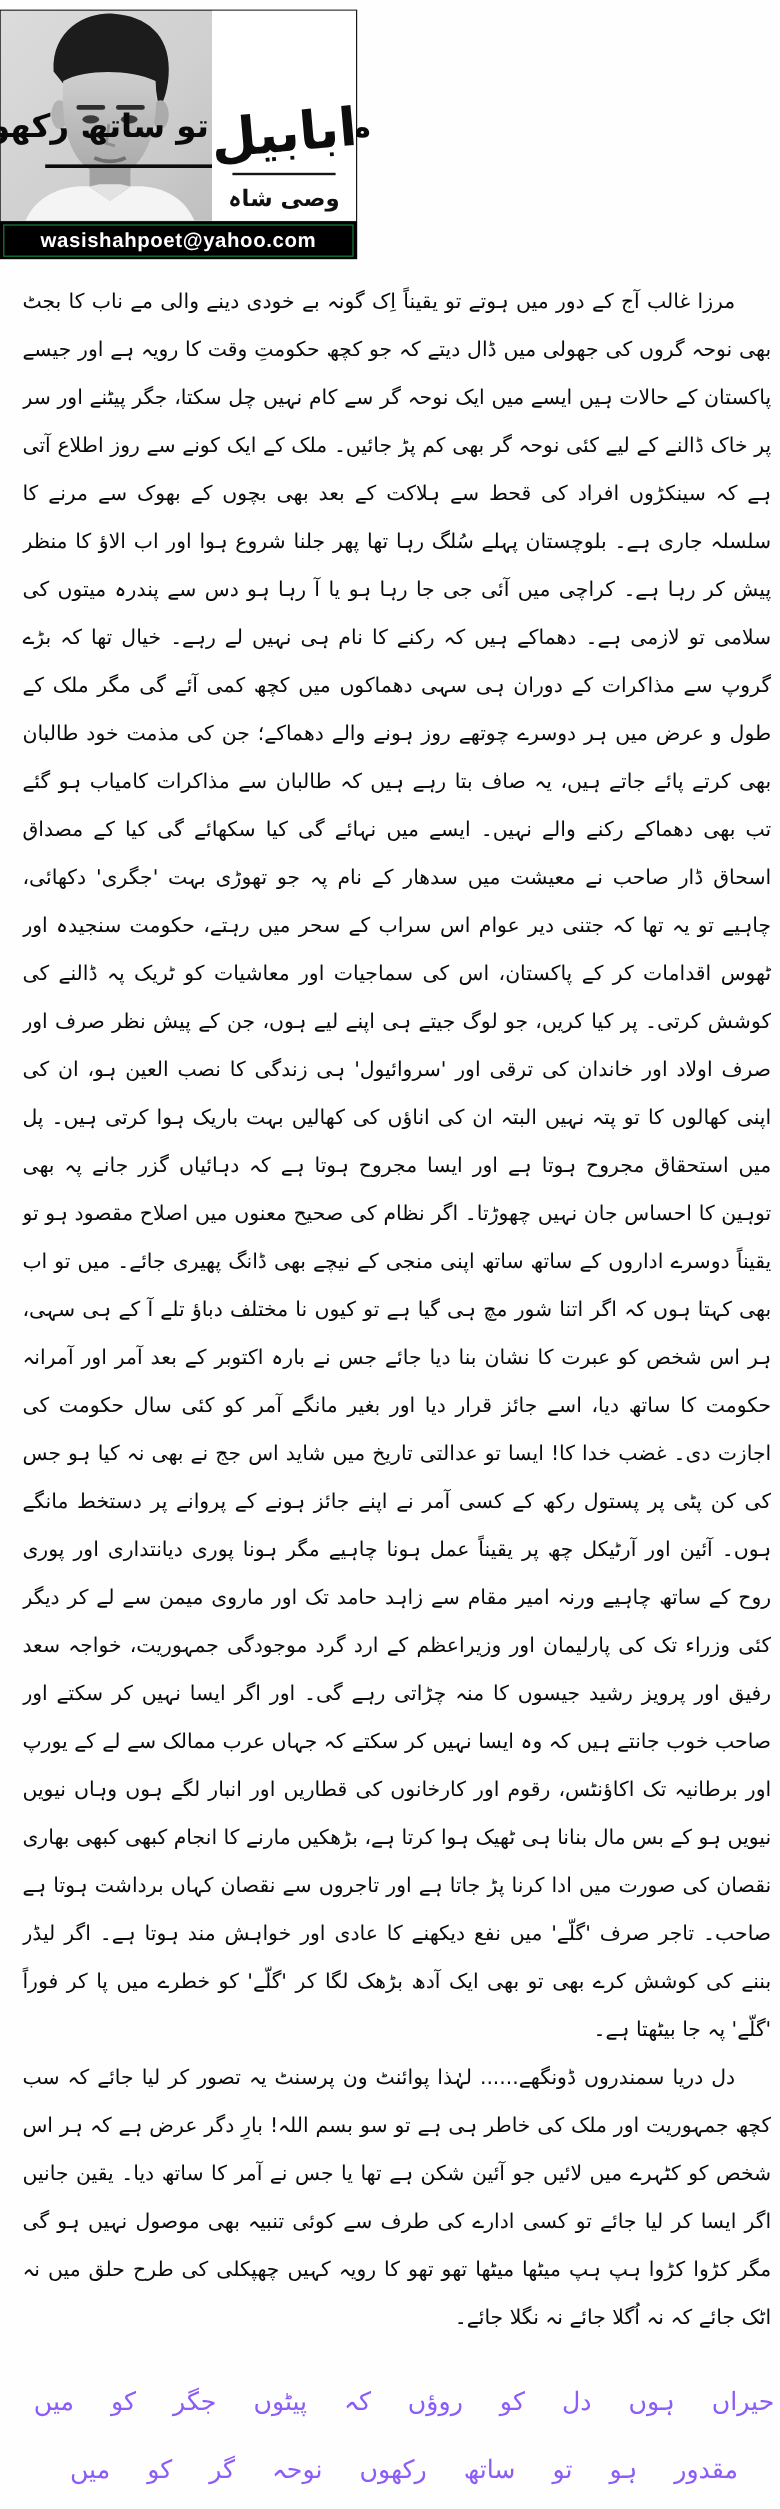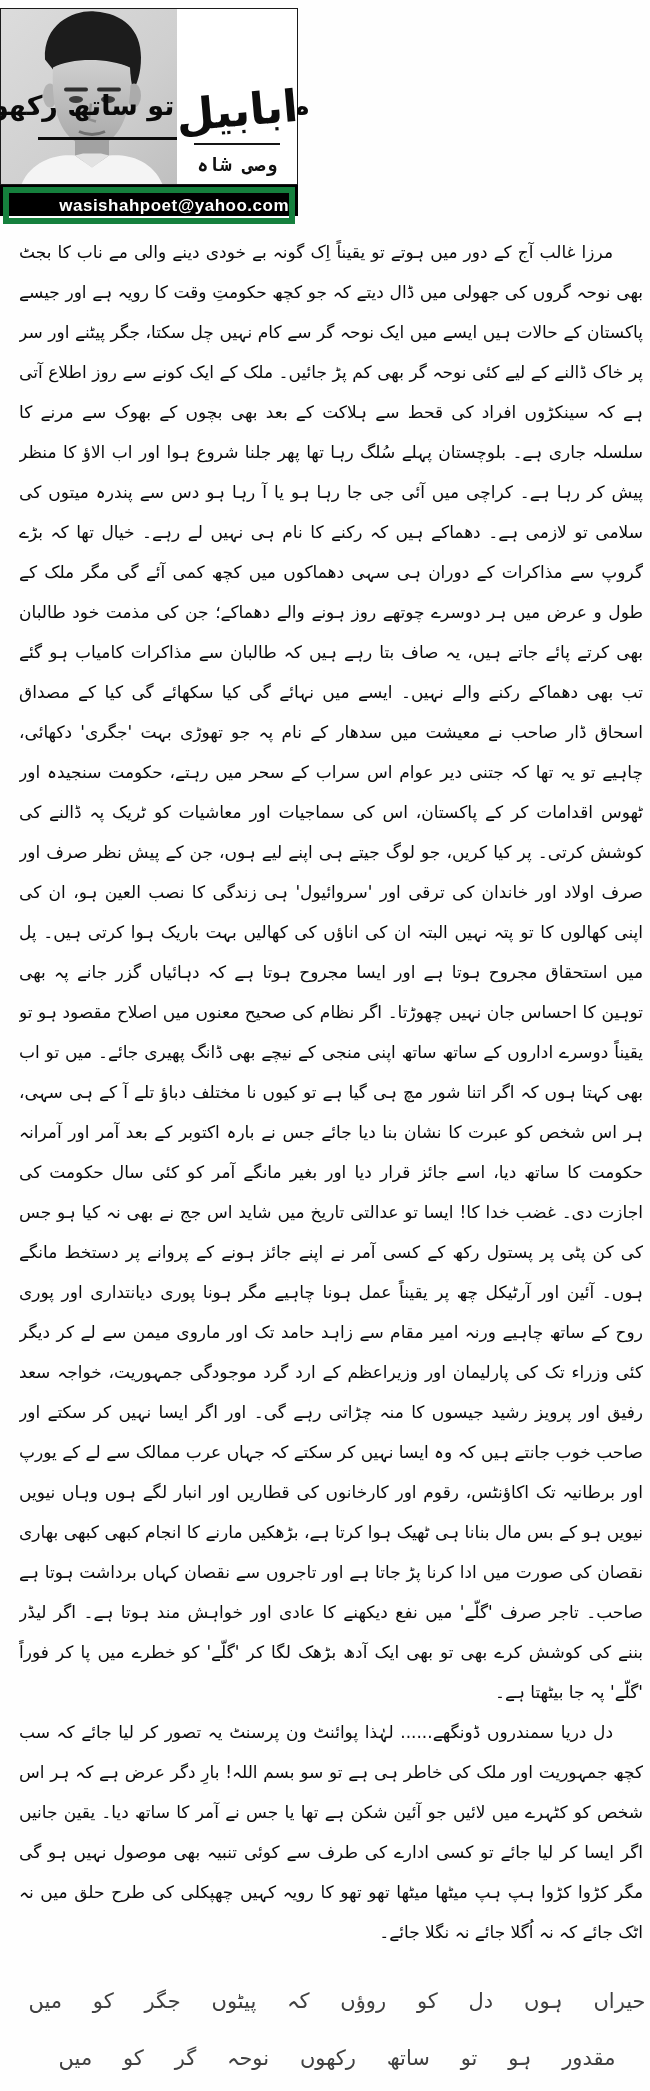--- a/index.html
+++ b/index.html
@@ -24,30 +24,30 @@
   }
   .logo-panel{
     width:120px;display:flex;flex-direction:column;align-items:center;
     justify-content:flex-end;padding-bottom:5px;background:#fff;z-index:2;
   }
   .logo-text{
     font-size:44px;font-weight:bold;line-height:1;transform:rotate(-5deg);
     margin-bottom:10px;letter-spacing:-1px;color:#0d0d0d;
   }
   .logo-divider{width:86px;height:0;border-top:2px solid #151515;margin:0 0 8px;}
-  .author-name{font-size:19px;font-weight:bold;margin-bottom:2px;color:#101010;font-family:Liberation Mono, monospace;}
+  .author-name{font-size:19px;font-weight:bold;margin-bottom:2px;color:#101010;}
   .photo{flex:1;position:relative;overflow:hidden;filter:grayscale(1);}
   .photo svg{display:block;width:100%;height:100%;}
   .email-bar{
     position:absolute;bottom:0;left:0;right:0;height:31px;background:#000;
     display:flex;align-items:center;justify-content:center;direction:ltr;
   }
   .email-inner{
-    border:6px solid #15803d;height:25px;left:3px;right:3px;position:absolute;top:2px;
-    display:flex;align-items:center;justify-content:flex-end;
+    border:1px solid #15803d;height:25px;left:3px;right:3px;position:absolute;top:2px;
+    display:flex;align-items:center;justify-content:center;
   }
   .email-text{
     color:#fff;font-family:"Liberation Sans",sans-serif;font-weight:bold;
     font-size:17px;letter-spacing:.5px;white-space:nowrap;
   }
 
   
   .title-block{position:absolute;top:86px;right:340px;width:288px;text-align:center;}
   .title-text{
     font-size:27px;font-weight:bold;line-height:1.45;color:#0a0a0a;
@@ -58,21 +58,21 @@
   
   .article-body{
     position:absolute;top:232px;right:7px;left:7px;height:1716px;overflow:hidden;
     text-align:justify;font-size:17px;line-height:40px;color:#0a0a0a;margin-left:12px;
   }
   .article-body p.para{margin:0;text-indent:30px;}
 
   
   .couplet{
     position:absolute;bottom:4px;left:0;right:0;text-align:center;
-    font-size:21px;line-height:57px;color:#404040;padding-left:24px;
+    font-size:21px;line-height:57px;color:#8b5cf6;padding-left:24px;
   }
   .couplet .couplet-line{word-spacing:1.15em;}
 </style>
 </head>
 <body>
 
 <div class="page">
 
   <div class="author-card">
     <div class="card-top">

